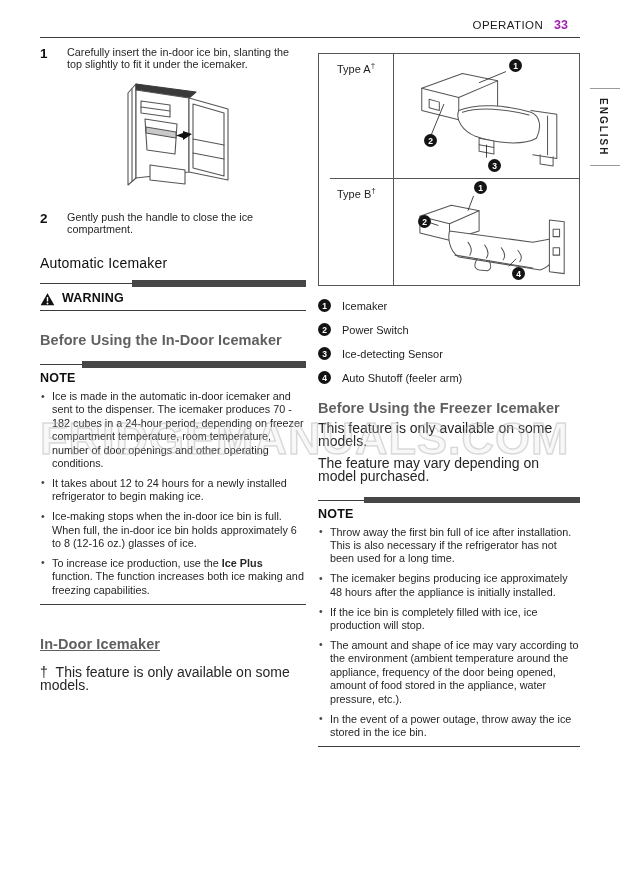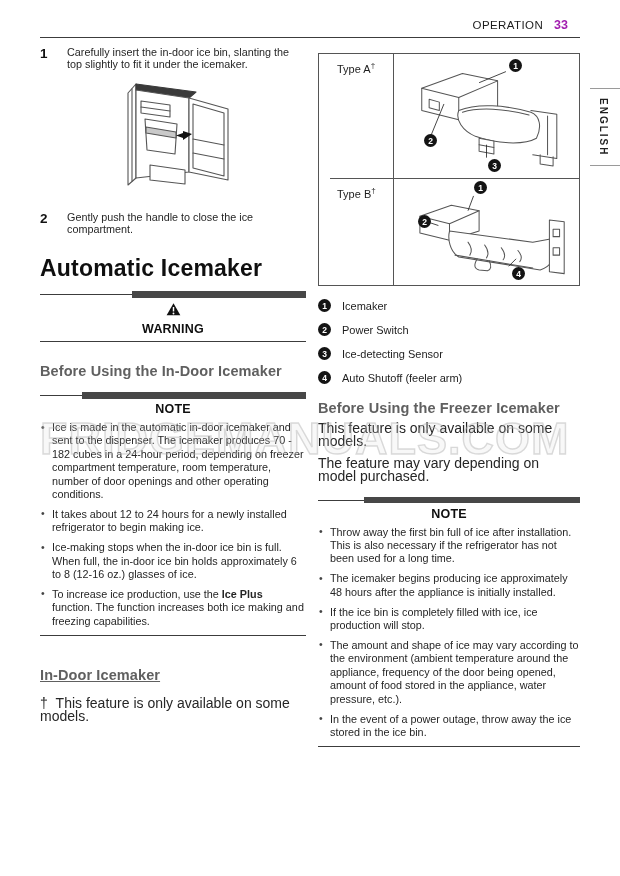--- a/index.html
+++ b/index.html
@@ -32,28 +32,28 @@
   .col-right{position:absolute;left:318px;top:53px;width:262px;}
 
   
   .step{display:flex;margin-bottom:4px;}
   .step-number{font-weight:bold;font-size:13.5px;width:27px;flex:0 0 27px;color:#111;}
   .step-text{font-size:10.8px;line-height:12px;flex:1;}
 
   .fridge-fig{width:150px;height:120px;margin:3px 0 2px 52px;}
 
   
-  .main-title{font-size:23px;font-weight:bold;color:#0f0f0f;margin:20px 0 9px;letter-spacing:.2px;}
+  .main-title{font-size:14px;font-weight:normal;color:#0f0f0f;margin:20px 0 9px;letter-spacing:.2px;}
   .sub-heading{font-size:14.5px;font-weight:bold;color:#606060;margin:0 0 0 0;letter-spacing:.1px;}
 
   
   .alert-bar{display:flex;align-items:center;height:7px;}
   .alert-bar .thin{height:0;border-top:1.6px solid #3c3c3c;}
   .alert-bar .thick{flex:1;height:6.5px;background:#474747;}
-  .alert-label-row{display:flex;align-items:center;gap:7px;margin:4px 0 5px;flex-direction:column;}
+  .alert-label-row{display:flex;align-items:center;gap:7px;margin:4px 0 5px;}
   .alert-label{font-weight:bold;font-size:12.5px;color:#0f0f0f;letter-spacing:.2px;}
   .warning-icon{width:15px;height:13px;display:inline-block;}
 
   ul.bullets{list-style:none;margin:2px 0 0;padding:0;}
   ul.bullets li{position:relative;padding-left:12px;font-size:10.8px;line-height:13.4px;margin-bottom:6.5px;color:#262626;}
   ul.bullets li::before{content:"\2022";position:absolute;left:1px;top:-0.5px;color:#444;font-size:10.5px;}
   .section-rule{border-top:1.6px solid #3c3c3c;margin-top:3px;}
 
   
   .figure-table{border:1.3px solid #555;}

